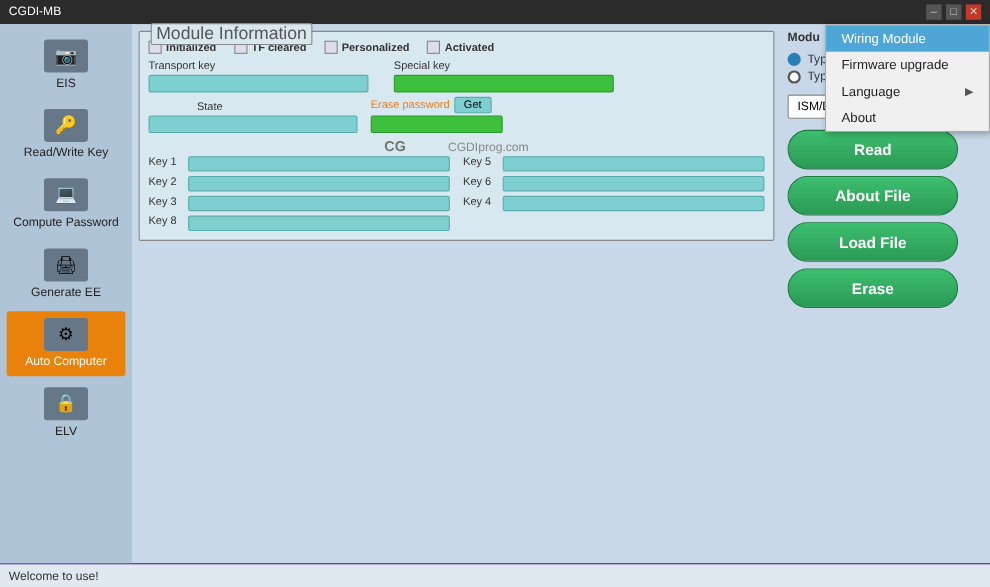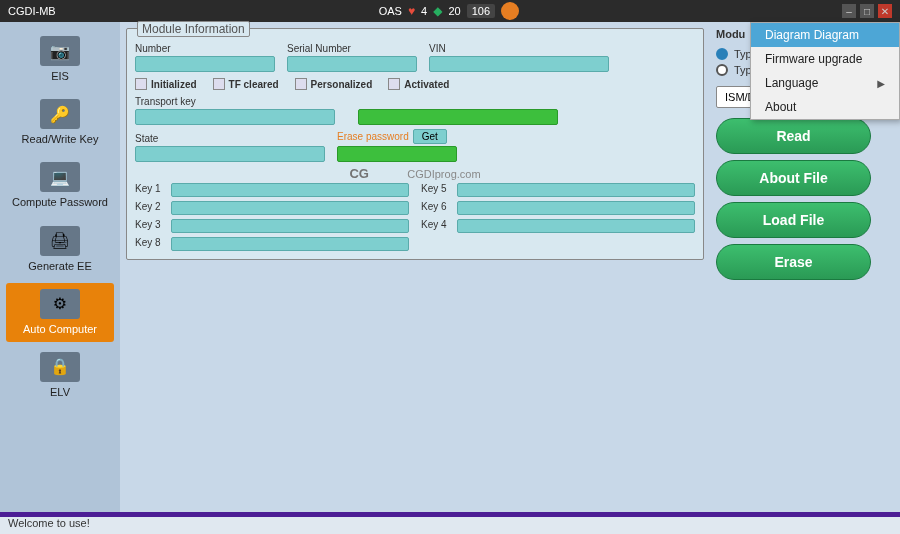--- a/index.html
+++ b/index.html
@@ -109,21 +109,21 @@
       background: #d8e8f0;
       padding: 8px;
       border-radius: 2px;
       position: relative;
     }
     .module-info-title {
       position: absolute;
       top: -8px; left: 10px;
       background: #d8e8f0;
       padding: 0 4px;
-      font-size: 12px;
+      font-size: 16px;
       color: #555;
       border: 1px solid #888;
       border-radius: 2px;
     }
 
     .info-row { display: flex; gap: 12px; margin-bottom: 6px; margin-top: 6px; }
     .info-field { display: flex; flex-direction: column; gap: 2px; }
     .info-field label { font-size: 10px; color: #333; }
     .info-input {
       background: #7ecfcf;
@@ -137,35 +137,35 @@
 
     .checkbox-row { display: flex; gap: 16px; align-items: center; margin-bottom: 6px; font-weight: bold; }
     .checkbox-item { display: flex; align-items: center; gap: 4px; font-size: 10px; color: #333; }
     .cb-box {
       width: 12px; height: 12px;
       border: 1px solid #888;
       background: #dde;
       display: flex; align-items: center; justify-content: center;
     }
 
-    .key-section { display: flex; gap: 23px; margin-bottom: 4px; align-items: flex-end; }
+    .key-section { display: flex; gap: 23px; margin-bottom: 4px; }
     .key-field { display: flex; flex-direction: column; gap: 2px; }
     .key-field label { font-size: 10px; color: #333; }
     .key-input {
       background: #7ecfcf;
       border: 1px solid #5aabab;
       height: 16px;
       border-radius: 2px;
       width: 200px;
     }
     .key-input.special { background: #3dbf3d; border-color: #2a9a2a; }
 
     .state-row { display: flex; gap: 12px; align-items: flex-end; margin-bottom: 4px; }
     .state-field { display: flex; flex-direction: column; gap: 2px; }
-    .state-field label { font-size: 10px; color: #333; }
+    .state-field label { font-size: 10px; color: #333; margin-left: 44px; }
     .state-input {
       background: #7ecfcf;
       border: 1px solid #5aabab;
       height: 16px;
       border-radius: 2px;
       width: 190px;
     }
     .erase-get { display: flex; gap: 4px; align-items: center; }
     .erase-label { font-size: 10px; color: #e67e22; }
     .get-btn {
@@ -287,45 +287,34 @@
       justify-content: space-between;
     }
     .dropdown-menu-item.active { background: #4da6d6; color: #fff; }
     .dropdown-arrow { font-size: 10px; color: #555; }
 
     
     .status-bar {
       width: 900px;
       height: 22px;
       background: #e0e8f0;
-      border-top: 5px solid #4c1d95;
-      display: flex;
-      align-items: flex-start;
+      border-top: 1px solid #4c1d95;
+      display: flex;
+      align-items: center;
       padding: 0 8px;
       font-size: 11px;
       color: #333;
     }
   </style>
 </head>
 <body>
 
 <div class="title-bar">
   <div class="title-bar-left">
     <span>CGDI-MB</span>
-  </div>
-  <div class="oas-area">
-    <span>OAS</span>
-    <span class="diamond">♥</span>
-    <span>4</span>
-    <span class="diamond-green">◆</span>
-    <span>20</span>
-    <div class="counter-box">
-      <span>106</span>
-    </div>
-    <div class="avatar-circle"></div>
   </div>
   <div class="title-bar-controls">
     <div class="title-btn">–</div>
     <div class="title-btn">□</div>
     <div class="title-btn close">✕</div>
   </div>
 </div>
 
 <div class="main-area">
 
@@ -354,34 +343,20 @@
       <div class="sidebar-icon">🔒</div>
       <span class="sidebar-label">ELV</span>
     </div>
   </div>
 
   <div class="content-area">
 
     <div class="module-info">
       <div class="module-info-title">Module Information</div>
 
-      <div class="info-row">
-        <div class="info-field">
-          <label>Number</label>
-          <div class="info-input wide"></div>
-        </div>
-        <div class="info-field">
-          <label>Serial Number</label>
-          <div class="info-input medium"></div>
-        </div>
-        <div class="info-field">
-          <label>VIN</label>
-          <div class="info-input long"></div>
-        </div>
-      </div>
 
       <div class="checkbox-row">
         <div class="checkbox-item">
           <div class="cb-box"></div>
           <span>Initialized</span>
         </div>
         <div class="checkbox-item">
           <div class="cb-box"></div>
           <span>TF cleared</span>
         </div>
@@ -394,20 +369,21 @@
           <span>Activated</span>
         </div>
       </div>
 
       <div class="key-section">
         <div class="key-field">
           <label>Transport key</label>
           <div class="key-input"></div>
         </div>
         <div class="key-field">
+          <label>Special key</label>
           <div class="key-input special"></div>
         </div>
       </div>
 
       <div class="state-row">
         <div class="state-field">
           <label>State</label>
           <div class="state-input"></div>
         </div>
         <div class="state-field">
@@ -478,21 +454,21 @@
       <option>Type2</option>
     </select>
 
     <button class="action-btn">Read</button>
     <button class="action-btn">About File</button>
     <button class="action-btn">Load File</button>
     <button class="action-btn">Erase</button>
 
     <div class="dropdown-menu">
       <div class="dropdown-menu-item active">
-        <span>Diagram Diagram</span>
+        <span>Wiring Module</span>
       </div>
       <div class="dropdown-menu-item">
         <span>Firmware upgrade</span>
       </div>
       <div class="dropdown-menu-item">
         <span>Language</span>
         <span class="dropdown-arrow">▶</span>
       </div>
       <div class="dropdown-menu-item">
         <span>About</span>

